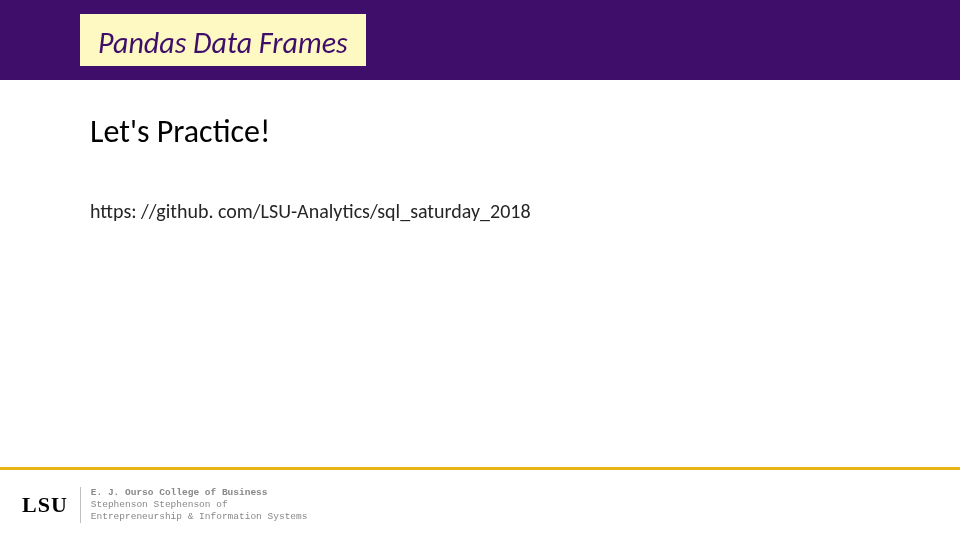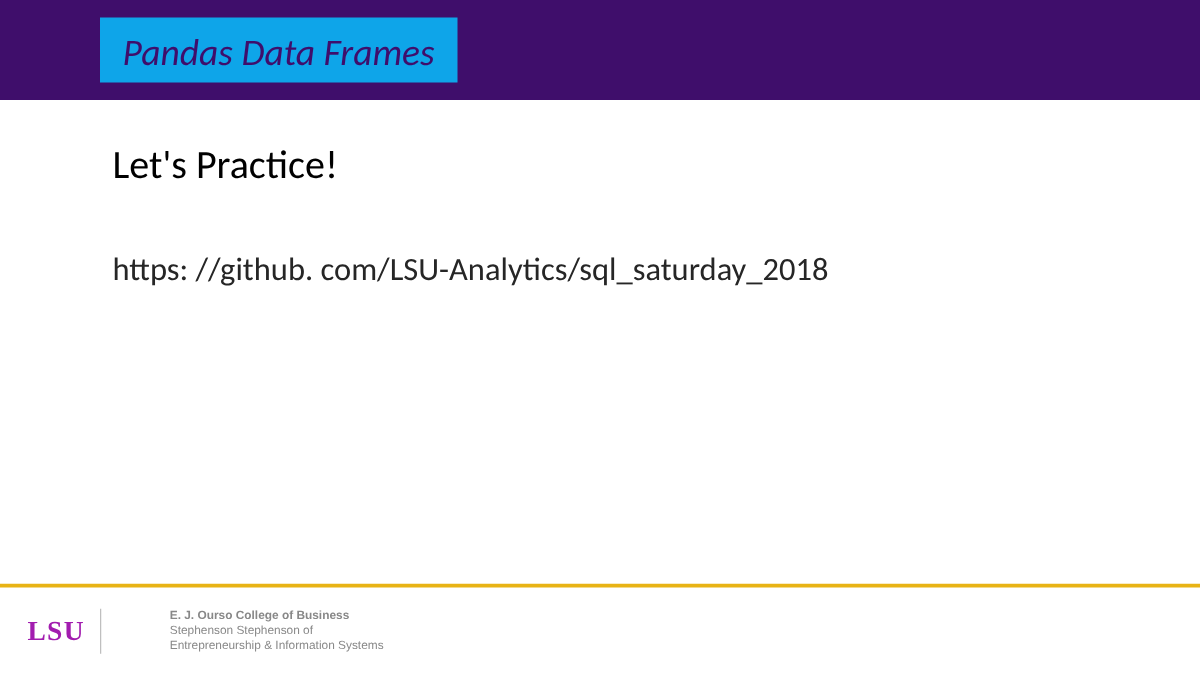--- a/index.html
+++ b/index.html
@@ -11,21 +11,21 @@
     position: absolute;
     left: 0; top: 0;
     width: 100%;
     height: 80px;
     background: #3f0e6b; 
   }
   .header-tab {
     position: absolute;
     left: 80px; top: 14px;
     height: 52px;
-    background: #0ea5e9;
+    background: #fef9c3;
     padding: 4px 18px 0 18px;
     font-style: italic;
     font-size: 30px;
     color: #3f0e6b;
     display: flex;
     align-items: center;
   }
 
   .content {
     position: absolute;
@@ -34,21 +34,21 @@
     right: 60px;
     color: #222;
   }
   .heading {
     font-size: 32px;
     font-weight: 400;
     color: #000;
     margin-bottom: 48px;
   }
   .link-line {
-    font-size: 26px;
+    font-size: 20px;
     color: #262626;
     font-weight: 400;
   }
 
   
   .gold-rule {
     position: absolute;
     left: 0; bottom: 70px;
     width: 100%;
     height: 3px;
@@ -63,35 +63,34 @@
     height: 42px;
     display: flex;
     align-items: center;
     color: #707070;
   }
   .lsu-logo {
     font-family: Georgia, "Times New Roman", serif;
     font-weight: 700;
     font-size: 22px;
     letter-spacing: 1px;
-    color: #a21caf;
+    color: #000000;
     padding-right: 12px;
   }
   .divider {
     width: 1px;
     height: 36px;
     background: #bfbfbf;
     margin-right: 10px;
   }
   .dept {
     font-size: 9.5px;
     line-height: 1.25;
     color: #888;
-    font-family: Liberation Sans, sans-serif;
-    margin-left: 45px;
+    font-family: Liberation Mono, monospace;
   }
   .dept .l1 { font-weight: 600; }
 </style>
 </head>
 <body>
 
 <div class="slide">
 
   <div class="header-bar">
     <div class="header-tab">

